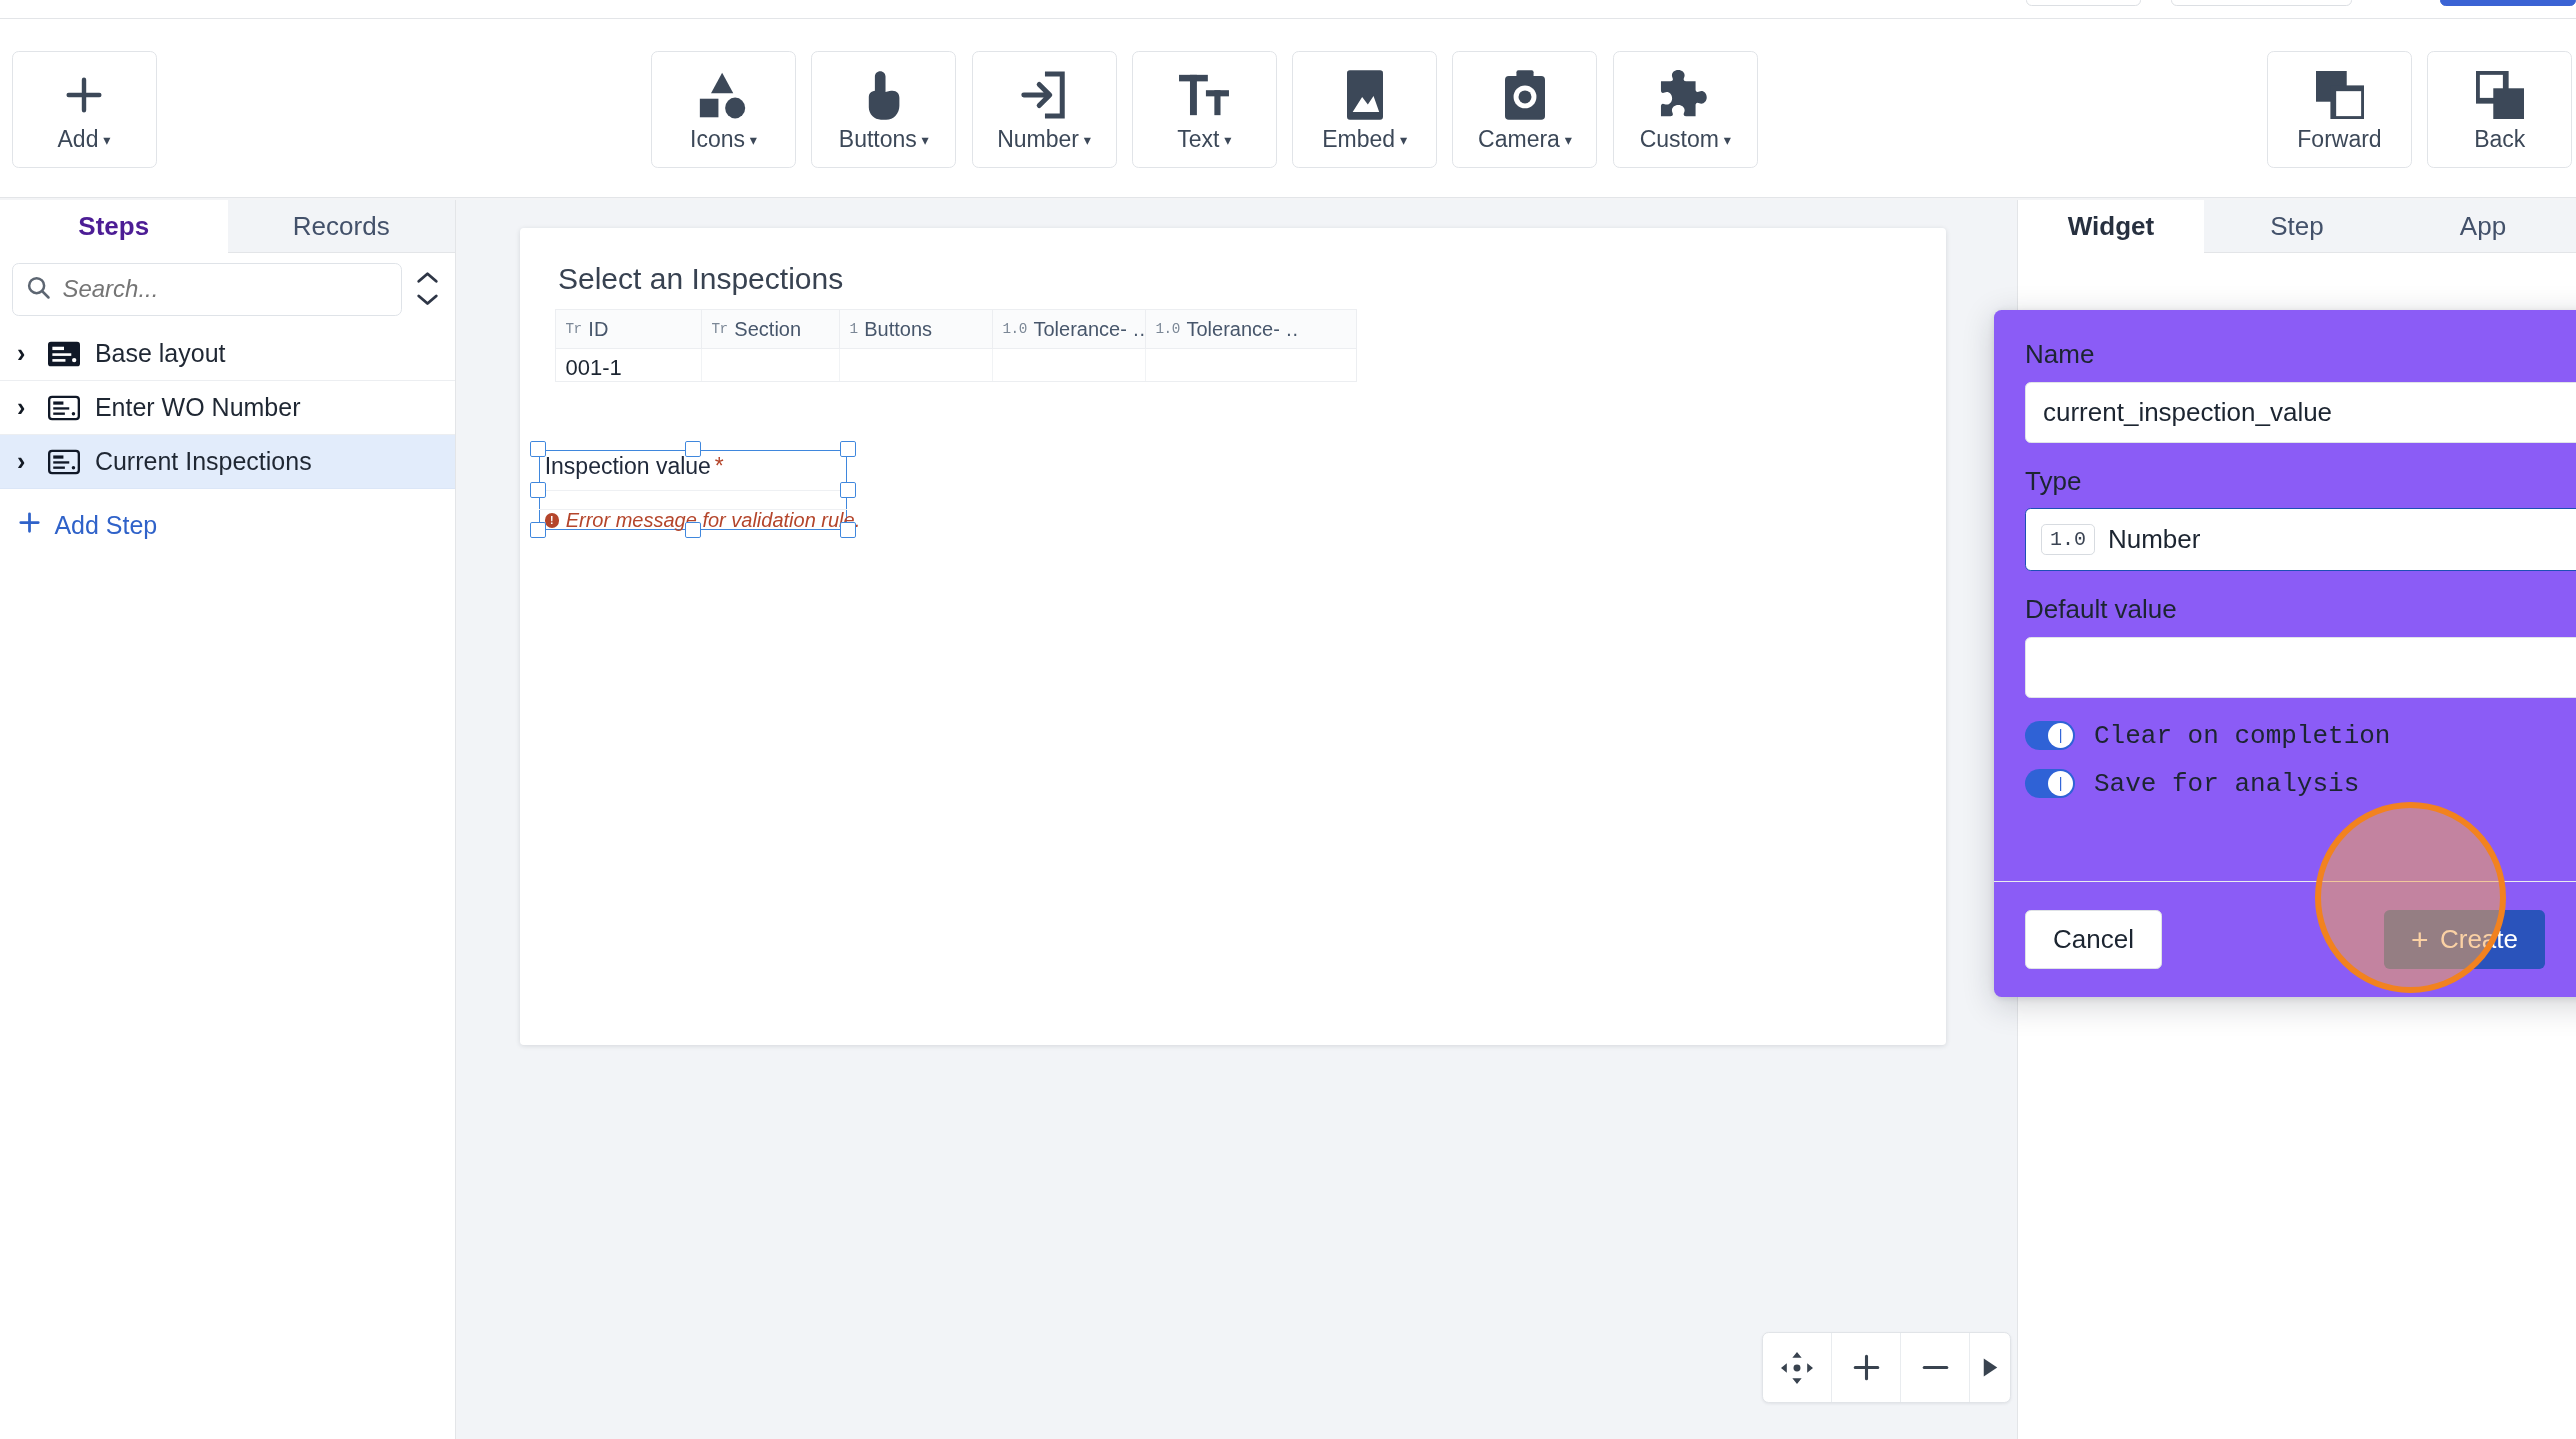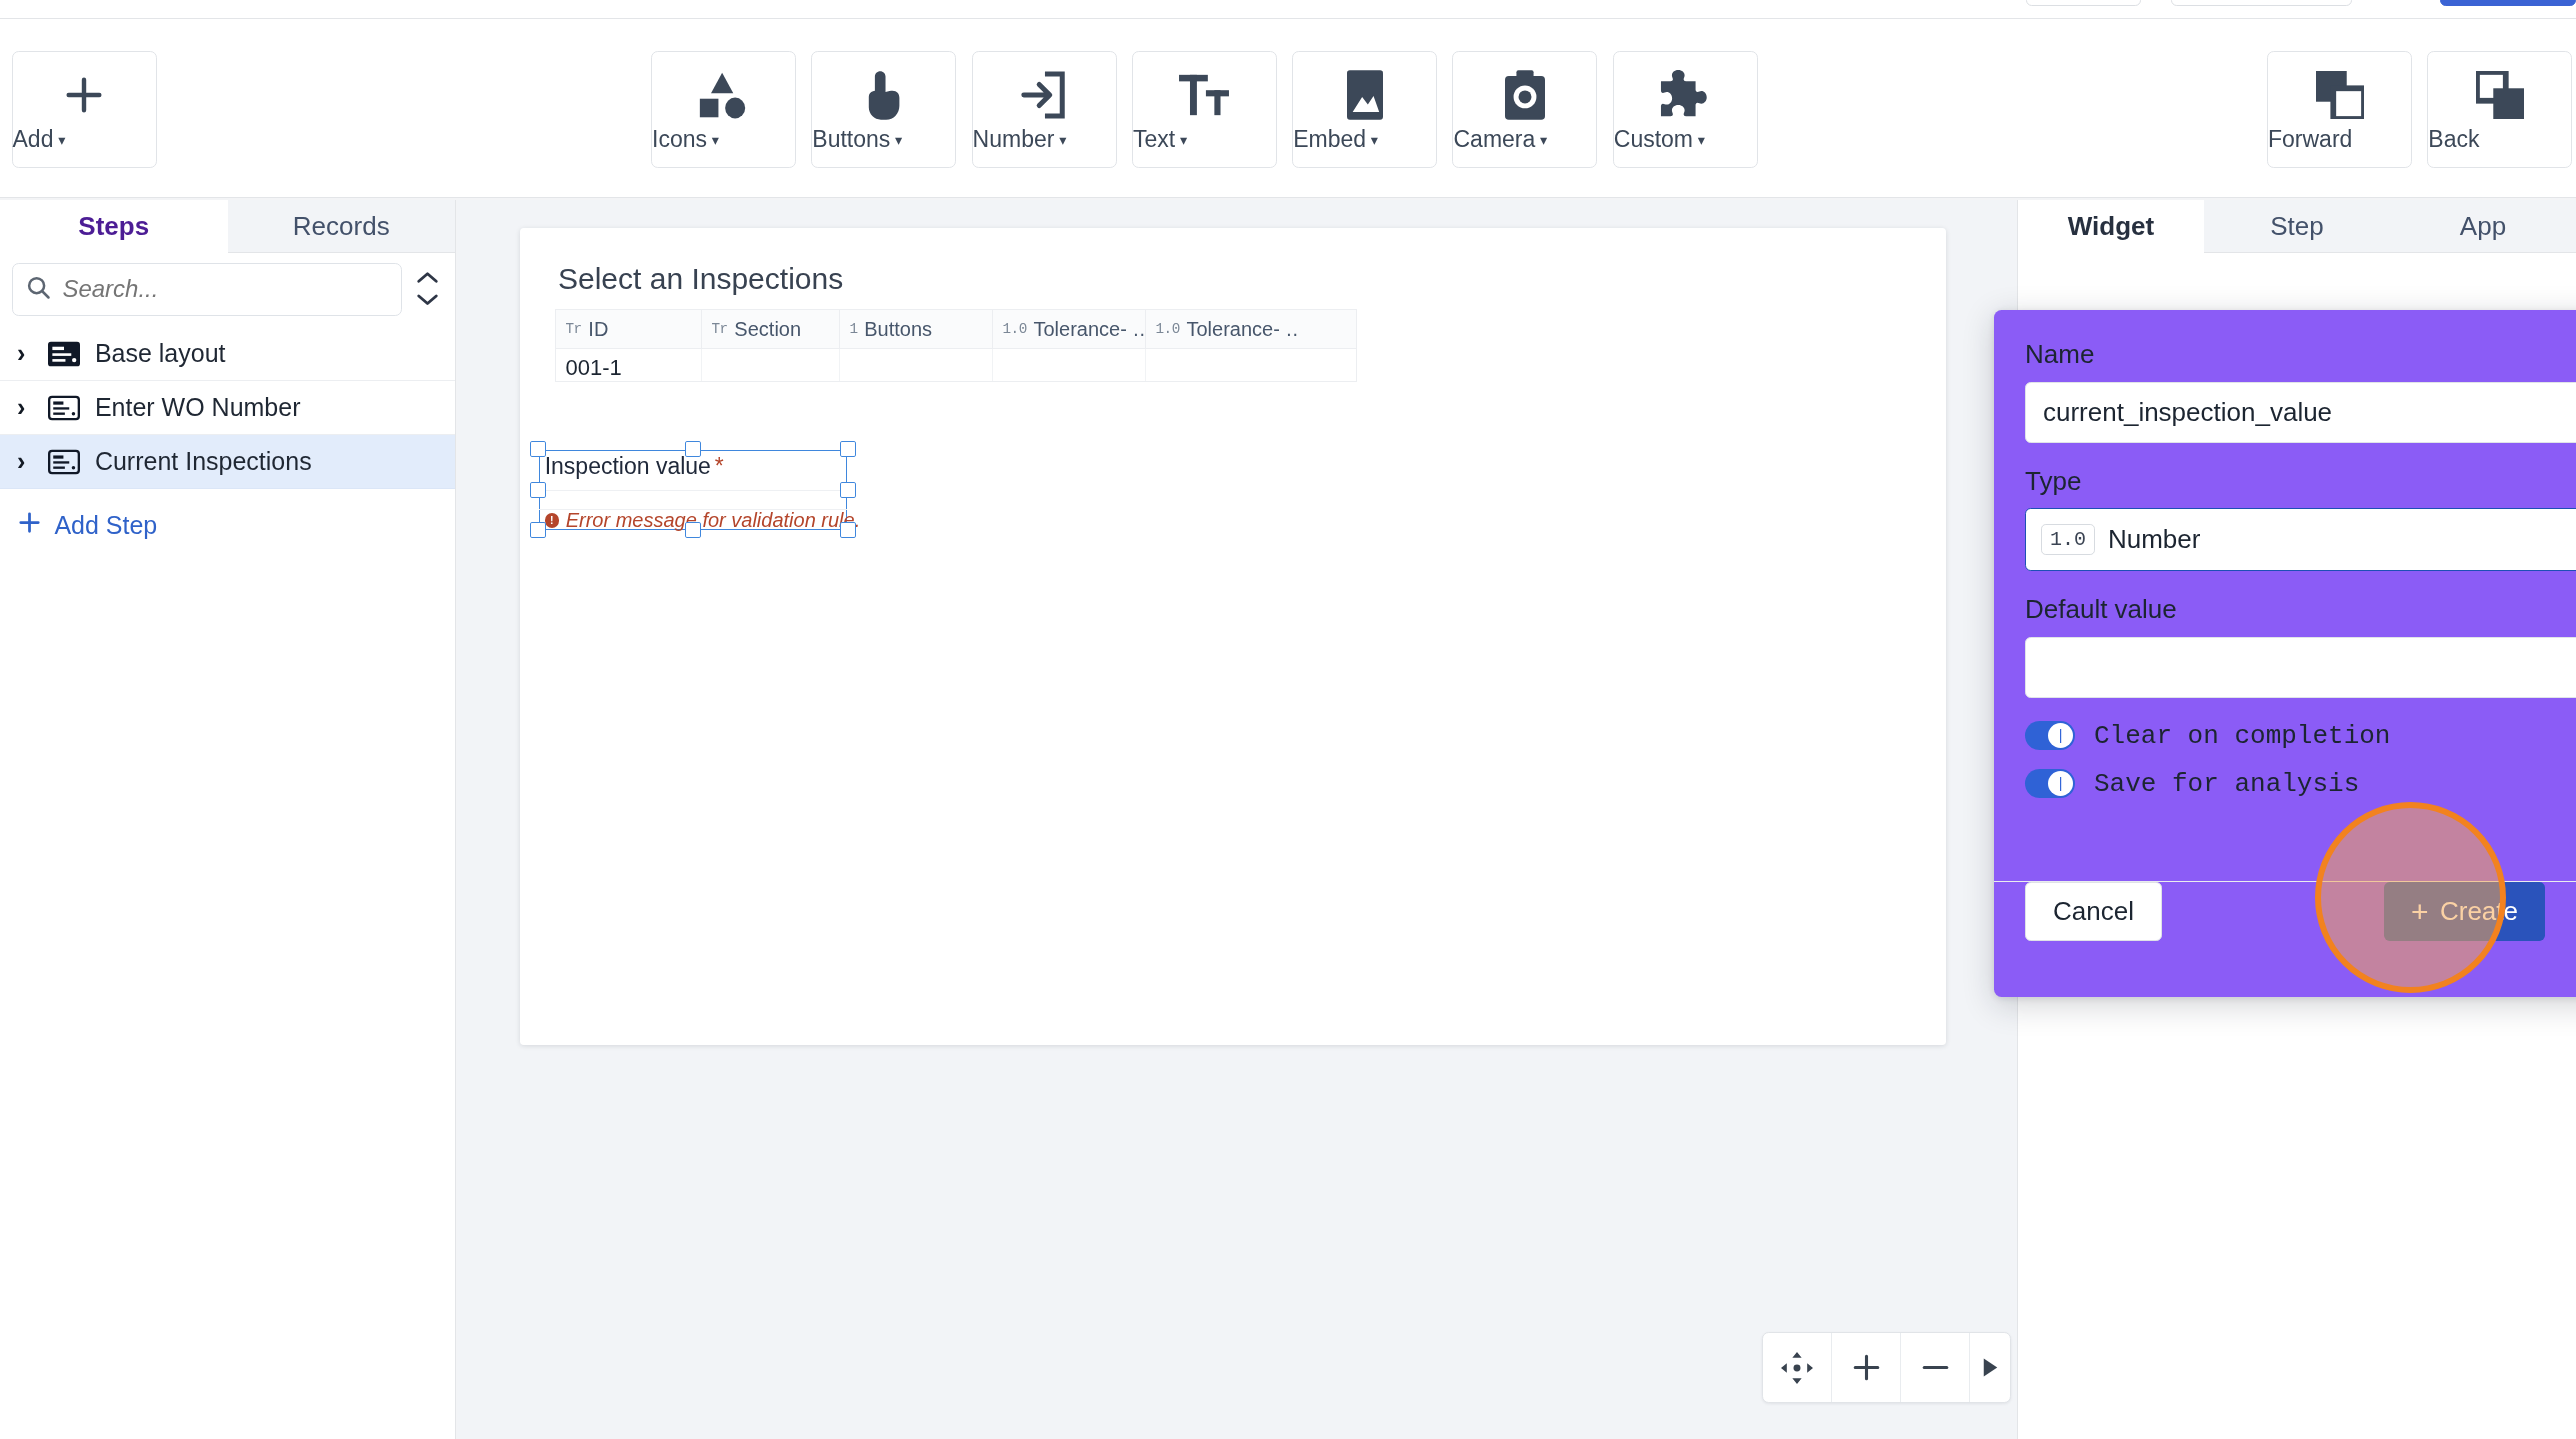--- a/index.html
+++ b/index.html
@@ -18,21 +18,21 @@
               border: 1px solid #dcdfe3; border-radius: 5.7px; background: #fff; }
   .topstrip .ghostbtn.b1 { left: 2026px; width: 115px; }
   .topstrip .ghostbtn.b2 { left: 2171px; width: 181px; }
   .topstrip .ghostbtn.b3 { left: 2440px; width: 136px; background: #3b63d4; border-color:#3b63d4; }
 
   
   .toolbar { position: absolute; left: 0; top: 19px; width: 2576px; height: 179px;
              background: #ffffff; border-bottom: 1px solid #e3e5e8; }
   .tbtn { position: absolute; top: 31.5px; height: 117px; width: 145px;
           border: 1px solid #e1e4e8; border-radius: 6.7px; background: #fff;
-          display: flex; flex-direction: column; justify-content: center;
+          display: flex; flex-direction: column; align-items: center; justify-content: center;
           cursor: pointer; }
   .tbtn .glyph { height: 59px; display: flex; align-items: center; justify-content: center; color: #3c4858; }
   .tbtn .lbl { font-size: 23px; color: #3c4858; margin-top: 1.9px; white-space: nowrap; }
   .tbtn .lbl .caret { font-size: 14.3px; margin-left: 4.8px; position: relative; top: -1.9px; }
 
   .group-center { position: absolute; left: 651px; top: 0; display: flex; gap: 15.3px; }
   .group-center .tbtn { position: relative; top: 31.5px; }
   .group-right { position: absolute; left: 2267px; top: 0; display: flex; gap: 15.3px; }
   .group-right .tbtn { position: relative; top: 31.5px; width: 145px; }
 
@@ -143,21 +143,21 @@
               display: flex; align-items: center; padding: 0 15.3px; gap: 13.4px; margin-bottom: 23px;
               background: #fff; cursor: pointer; }
   .m-select .badge { border: 1px solid #d7dbe0; border-radius: 4.8px; padding: 2.9px 7.6px;
                      font-family: "Liberation Mono", monospace; font-size: 20px; color: #3b4453; }
   .m-select .selval { font-size: 26px; color: #1c2531; }
   .m-select .dd { margin-left: auto; color: #2b3442; font-size: 17px; }
   .m-empty { height: 61px; border: 1px solid #e0e3e8; border-radius: 5.7px; margin-bottom: 23px; background:#fff; }
   .tog-row { display: flex; align-items: center; gap: 19px; margin-bottom: 18px; }
   .tog-row .tlbl { font-size: 26px; color: #1c2531; font-family: Liberation Mono, monospace; }
   .m-foot { position: absolute; left: 0; bottom: 0; width: 582px; height: 116px;
-            border-top: 1px solid #eaecef; display: flex; 
+            border-top: 1px solid #eaecef; display: flex; align-items: center;
             padding: 0 31px; }
   .btn-cancel { height: 59px; padding: 0 27px; border: 1px solid #dfe2e6; border-radius: 5.7px;
                 background: #fff; font-size: 26px; color: #1c2531; cursor: pointer;
                 display: flex; align-items: center; font-family: "Liberation Sans", sans-serif; }
   .btn-create { margin-left: auto; height: 59px; padding: 0 27px; border: 0; border-radius: 5.7px;
                 background: #2a53bb; color: #fff; font-size: 26px; cursor: pointer;
                 display: flex; align-items: center; gap: 11.5px;
                 font-family: "Liberation Sans", sans-serif; }
   .btn-create .pl { font-size: 30px; line-height: 1; }
 

